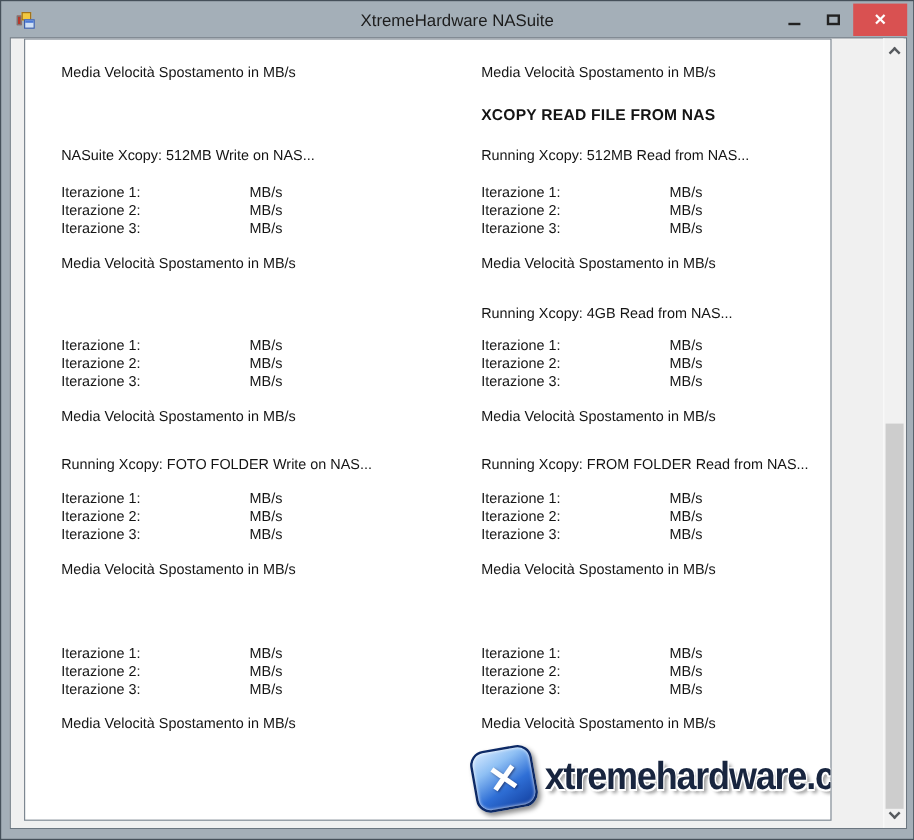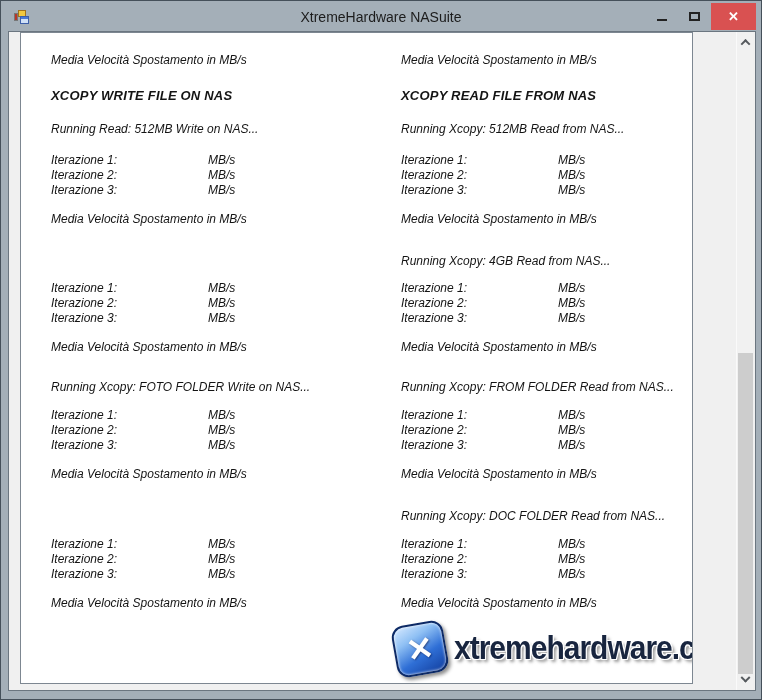--- a/index.html
+++ b/index.html
@@ -32,21 +32,21 @@
     background:#f0f0f0; border:1px solid #6b7680;
   }
   .content-panel{
     position:absolute; left:11px; top:0; width:673px; height:652px;
     background:#ffffff; border:1px solid #7d8791; overflow:hidden;
   }
   
   .col{ position:absolute; top:0; width:330px; height:100%; }
   .col-left{ left:30px; }
   .col-right{ left:380px; }
-  .line{ position:absolute; left:0; white-space:nowrap; font-size:12px; color:#141414;font-style:italic; }
+  .line{ position:absolute; left:0; white-space:nowrap; font-size:12px; color:#141414; }
   .heading{ font-weight:bold; font-size:13px; letter-spacing:0.2px; }
   .unit{ position:absolute; left:157px; }
   .credit{ font-style:italic; color:#222;margin-top:17px; }
   
   .vscroll{
     position:absolute; left:727px; top:0; width:17px; height:658px;
     background:#f1f1f1; border-left:1px solid #fafafa;
   }
   .scroll-btn{ position:absolute; left:0; width:17px; height:16px;
     display:flex; align-items:center; justify-content:center; }
@@ -102,23 +102,22 @@
       <span>✕</span>
     </div>
   </div>
 
   <div class="client">
 
     <div class="content-panel">
 
       <div class="col col-left">
         <div class="line" style="top:20px">Media Velocità Spostamento in MB/s</div>
-        <div class="line heading" style="top:55px">XCOPY WRITE FILE ON NAS</div>
 
-        <div class="line" style="top:89px">Running Read: 512MB Write on NAS...</div>
+        <div class="line" style="top:89px">NASuite Xcopy: 512MB Write on NAS...</div>
         <div class="line" style="top:120px"><span>Iterazione 1:</span><span class="unit">MB/s</span></div>
         <div class="line" style="top:135px"><span>Iterazione 2:</span><span class="unit">MB/s</span></div>
         <div class="line" style="top:150px"><span>Iterazione 3:</span><span class="unit">MB/s</span></div>
         <div class="line" style="top:179px">Media Velocità Spostamento in MB/s</div>
 
         <div class="line" style="top:248px"><span>Iterazione 1:</span><span class="unit">MB/s</span></div>
         <div class="line" style="top:263px"><span>Iterazione 2:</span><span class="unit">MB/s</span></div>
         <div class="line" style="top:278px"><span>Iterazione 3:</span><span class="unit">MB/s</span></div>
         <div class="line" style="top:307px">Media Velocità Spostamento in MB/s</div>
 
@@ -151,21 +150,20 @@
         <div class="line" style="top:263px"><span>Iterazione 2:</span><span class="unit">MB/s</span></div>
         <div class="line" style="top:278px"><span>Iterazione 3:</span><span class="unit">MB/s</span></div>
         <div class="line" style="top:307px">Media Velocità Spostamento in MB/s</div>
 
         <div class="line" style="top:347px">Running Xcopy: FROM FOLDER Read from NAS...</div>
         <div class="line" style="top:375px"><span>Iterazione 1:</span><span class="unit">MB/s</span></div>
         <div class="line" style="top:390px"><span>Iterazione 2:</span><span class="unit">MB/s</span></div>
         <div class="line" style="top:405px"><span>Iterazione 3:</span><span class="unit">MB/s</span></div>
         <div class="line" style="top:434px">Media Velocità Spostamento in MB/s</div>
 
-        <div class="line" style="top:476px">Running Xcopy: DOC FOLDER Read from NAS...</div>
         <div class="line" style="top:504px"><span>Iterazione 1:</span><span class="unit">MB/s</span></div>
         <div class="line" style="top:519px"><span>Iterazione 2:</span><span class="unit">MB/s</span></div>
         <div class="line" style="top:534px"><span>Iterazione 3:</span><span class="unit">MB/s</span></div>
         <div class="line" style="top:563px">Media Velocità Spostamento in MB/s</div>
       </div>
 
       <div class="logo">
         <div class="logo-square">
           <span class="logo-x">✕</span>
         </div>

